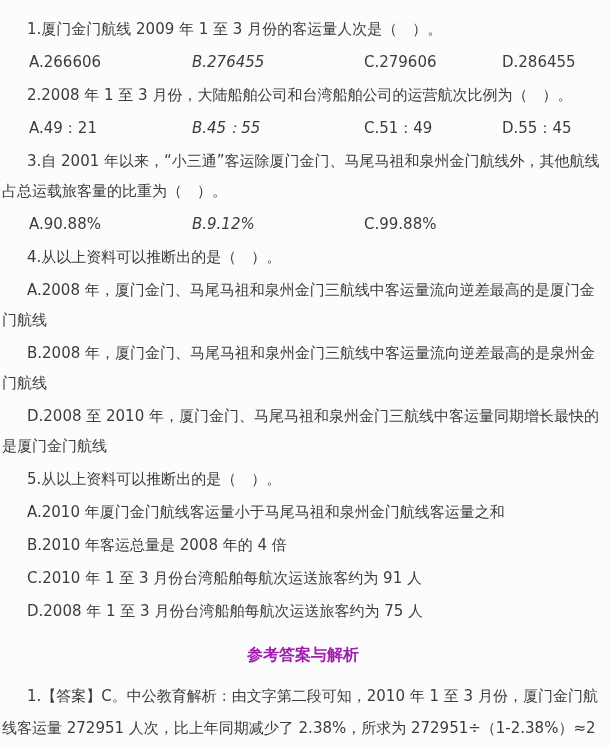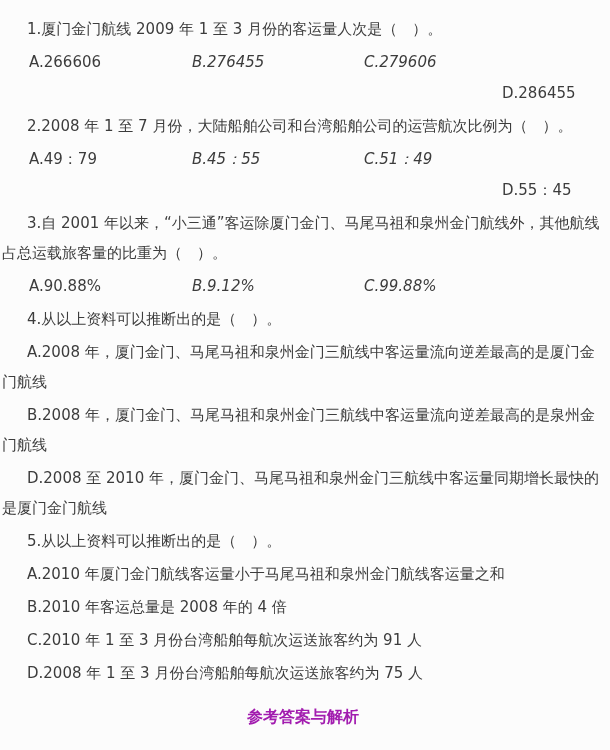--- a/index.html
+++ b/index.html
@@ -29,22 +29,22 @@
     word-break: break-all;
   }
   .opt-row {
     display: flex;
     padding-left: 27px;
     margin: 0 0 3px 0;
     white-space: nowrap;
   }
   .opt-row .c1 { width: 163px; }
   .opt-row .c2 { width: 172px; font-style: italic; }
-  .opt-row .c3 { width: 138px; font-style: italic; }
-  .opt-row .c4 { flex: 1; margin-top: 31px; }
+  .opt-row .c3 { width: 138px; }
+  .opt-row .c4 { flex: 1; }
   .answers-heading {
     margin: 14px 0 10px 0;
     text-align: center;
     font-size: 16px;
     font-weight: bold;
     color: #a21caf;
     text-indent: 0;
   }
   .answer-para {
     line-height: 32px;
@@ -56,23 +56,23 @@
 <div class="page">
 
   <p class="stem">1.厦门金门航线 2009 年 1 至 3 月份的客运量人次是（　）。</p>
   <div class="opt-row">
     <span class="c1">A.266606</span>
     <span class="c2">B.276455</span>
     <span class="c3">C.279606</span>
     <span class="c4">D.286455</span>
   </div>
 
-  <p class="stem">2.2008 年 1 至 7 月份，大陆船舶公司和台湾船舶公司的运营航次比例为（　）。</p>
+  <p class="stem">2.2008 年 1 至 3 月份，大陆船舶公司和台湾船舶公司的运营航次比例为（　）。</p>
   <div class="opt-row">
-    <span class="c1">A.49：79</span>
+    <span class="c1">A.49：21</span>
     <span class="c2">B.45：55</span>
     <span class="c3">C.51：49</span>
     <span class="c4">D.55：45</span>
   </div>
 
   <p class="stem">3.自 2001 年以来，“小三通”客运除厦门金门、马尾马祖和泉州金门航线外，其他航线占总运载旅客量的比重为（　）。</p>
   <div class="opt-row">
     <span class="c1">A.90.88%</span>
     <span class="c2">B.9.12%</span>
     <span class="c3">C.99.88%</span>

